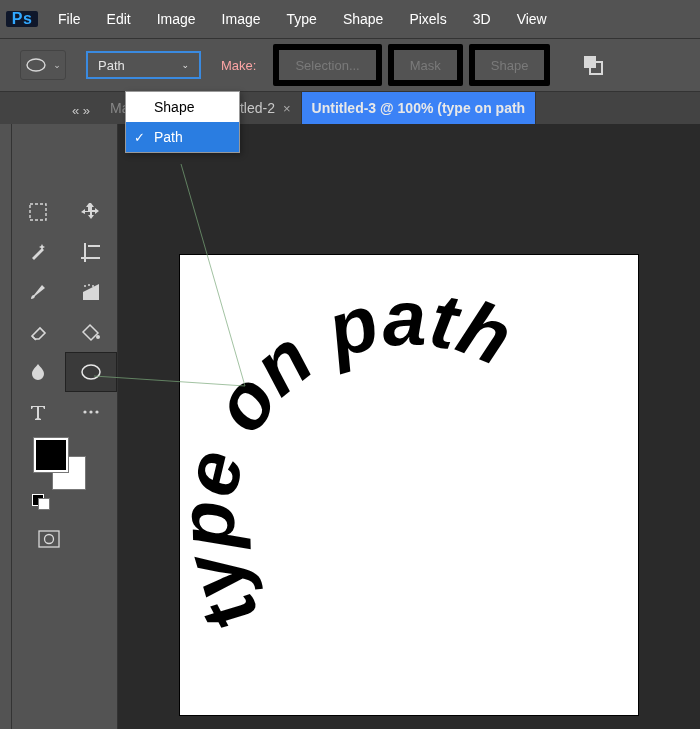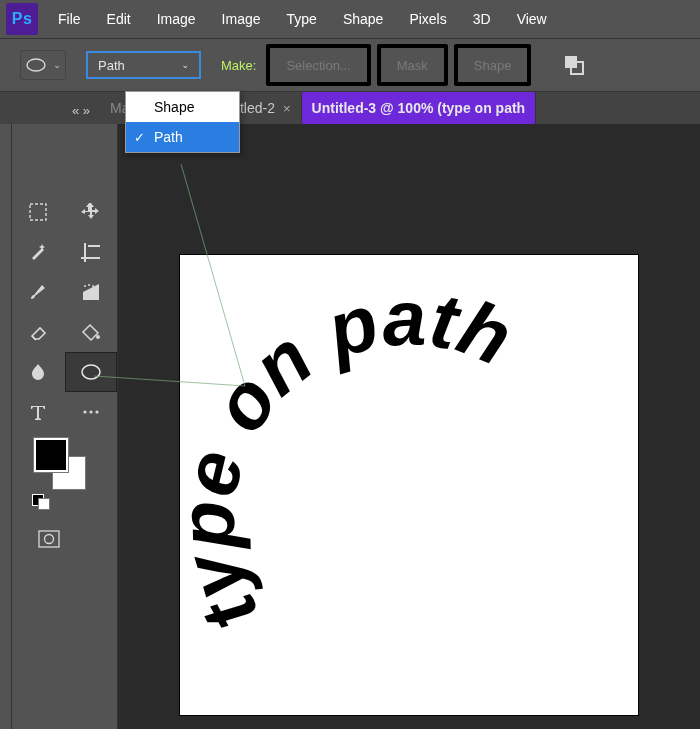--- a/index.html
+++ b/index.html
@@ -1,43 +1,43 @@
 <!DOCTYPE html>
 <html><head>
   <meta charset="utf-8">
   <style>
     * { margin: 0; padding: 0; box-sizing: border-box; font-family: -apple-system, "Segoe UI", Arial, sans-serif; }
     body { width: 700px; height: 729px; background: #2a2a2a; color: #c8c8c8; font-size: 13px; overflow: hidden; position: relative; }
 
     
     .menubar { height: 38px; background: #535353; display: flex; align-items: center; padding: 0 6px; }
-    .ps-logo { width: 32px; height: 32px; background: #4c1d95; display: flex; align-items: center; justify-content: center; color: #31a8ff; font-weight: 700; font-size: 16px; letter-spacing: 0.5px; margin-right: 20px; border-radius: 2px; }
+    .ps-logo { width: 32px; height: 16px; background: #0f172a; display: flex; align-items: center; justify-content: center; color: #31a8ff; font-weight: 700; font-size: 16px; letter-spacing: 0.5px; margin-right: 20px; border-radius: 2px; }
     .menu-item { margin-right: 26px; color: #ffffff; font-size: 14px; cursor: default; }
 
     
     .optbar { height: 54px; background: #535353; border-top: 1px solid #333; border-bottom: 1px solid #333; display: flex; align-items: center; padding: 0 20px; position: relative; }
     .shape-preset { width: 46px; height: 30px; display: flex; align-items: center; justify-content: center; border: 1px solid #444; border-radius: 3px; margin-right: 20px; }
     .shape-preset svg { display: block; }
     .shape-caret { margin-left: 6px; font-size: 9px; color: #c8c8c8; }
     .mode-select { width: 115px; height: 28px; background: #535353; border: 2px solid #3a8ae0; color: #e4e4e4; display: flex; align-items: center; justify-content: space-between; padding: 0 10px; font-size: 13px; }
-    .make-label { margin-left: 20px; margin-right: 10px; color: #bef264; font-size: 13px; }
-    .opt-btn { height: 42px; border: 4px solid #000000; background: #535353; color: #7a7a7a; padding: 0 16px; margin-right: 6px; font-size: 13px; border-radius: 2px; }
+    .make-label { margin-left: 20px; margin-right: 17px; color: #fca5a5; font-size: 13px; }
+    .opt-btn { height: 42px; border: 6px solid #000000; background: #535353; color: #7a7a7a; padding: 0 16px; margin-right: 6px; font-size: 13px; border-radius: 2px; }
     .opt-icon { width: 30px; height: 30px; margin-left: 22px; display: flex; align-items: center; justify-content: center; }
 
     
     .dropdown { position: absolute; left: 125px; top: 91px; width: 115px; background: #fff; color: #000; border: 1px solid #999; box-shadow: 2px 2px 6px rgba(0,0,0,0.3); z-index: 50; }
     .dd-item { height: 30px; display: flex; align-items: center; padding: 0 8px 0 28px; font-size: 14px; position: relative; }
     .dd-item.selected { background: #2a7de1; color: #fff; }
     .dd-check { position: absolute; left: 8px; font-size: 13px; }
 
     
     .tabbar { height: 32px; background: #434343; display: flex; align-items: flex-end; position: relative; }
     .panel-collapse { width: 100px; height: 28px; display: flex; align-items: center; justify-content: flex-end; color: #c8c8c8; font-size: 13px; padding-right: 10px; background: #434343; }
     .tab { height: 32px; display: flex; align-items: center; padding: 0 10px; color: #c8c8c8; font-size: 14px; background: #434343; border-right: 1px solid #333; }
-    .tab.active { background: #6d28d9; font-weight: 600; color: #e8e8e8; }
+    .tab.active { background: #3b82f6; font-weight: 600; color: #e8e8e8; }
     .tab-close { margin-left: 8px; font-size: 13px; color: #aaa; }
     .dimmed { opacity: 0.5; }
 
     
     .workarea { position: absolute; top: 124px; left: 0; right: 0; bottom: 0; display: flex; background: #2a2a2a; }
     .panels-strip { width: 12px; background: #535353; border-right: 1px solid #333; }
     .tool-panel { width: 106px; background: #535353; border-right: 1px solid #333; padding-top: 68px; }
     .tool-grid { display: grid; grid-template-columns: 1fr 1fr; }
     .tool { height: 40px; display: flex; align-items: center; justify-content: center; position: relative; }
     .tool.active { background: #3a3a3a; border: 1px solid #222; }

